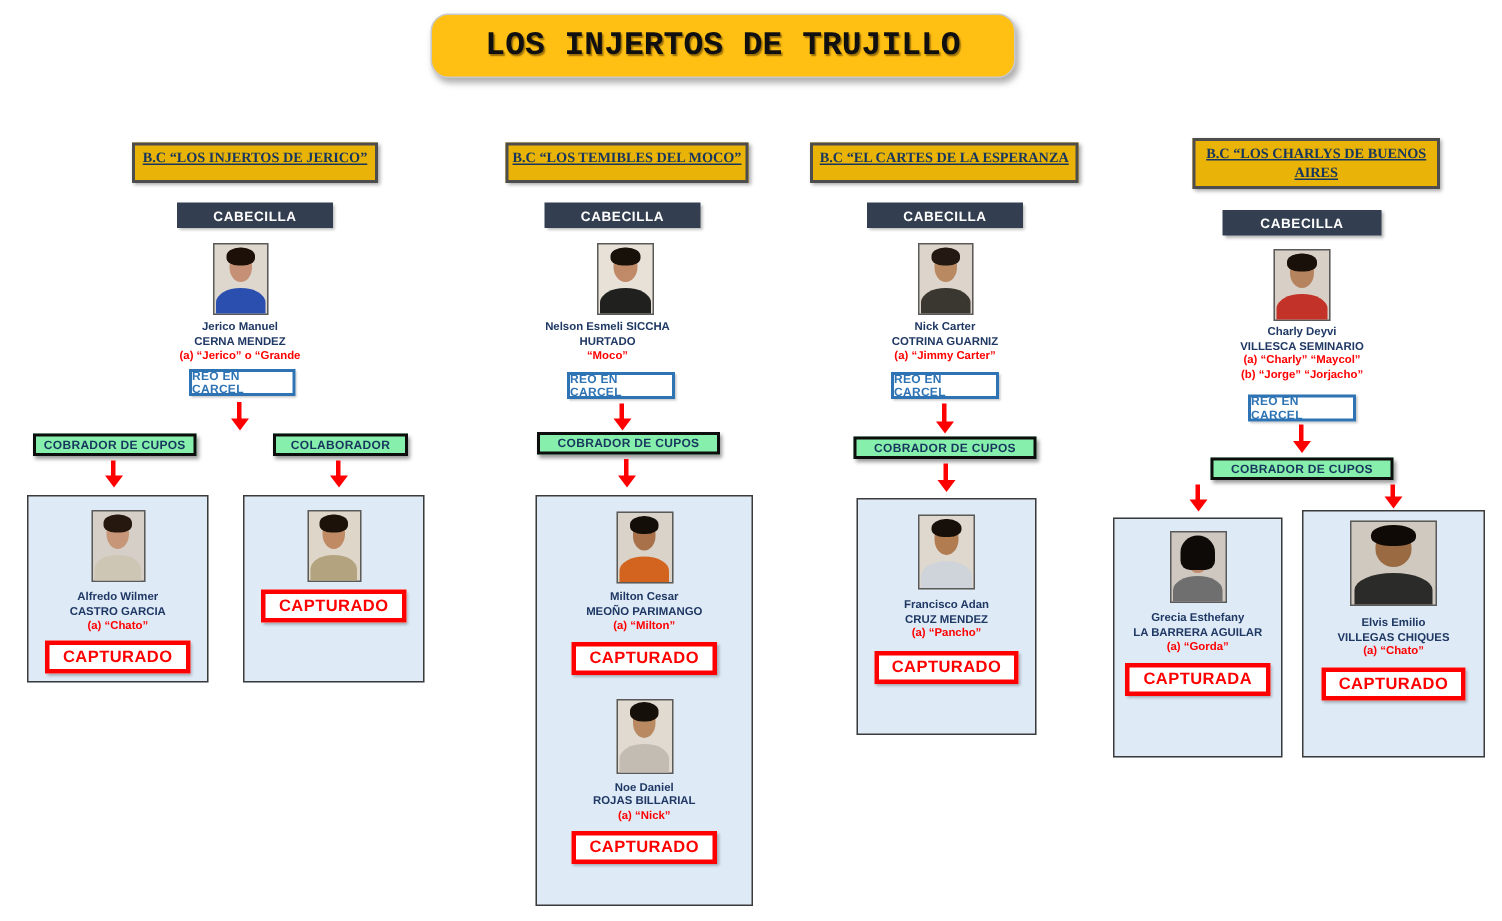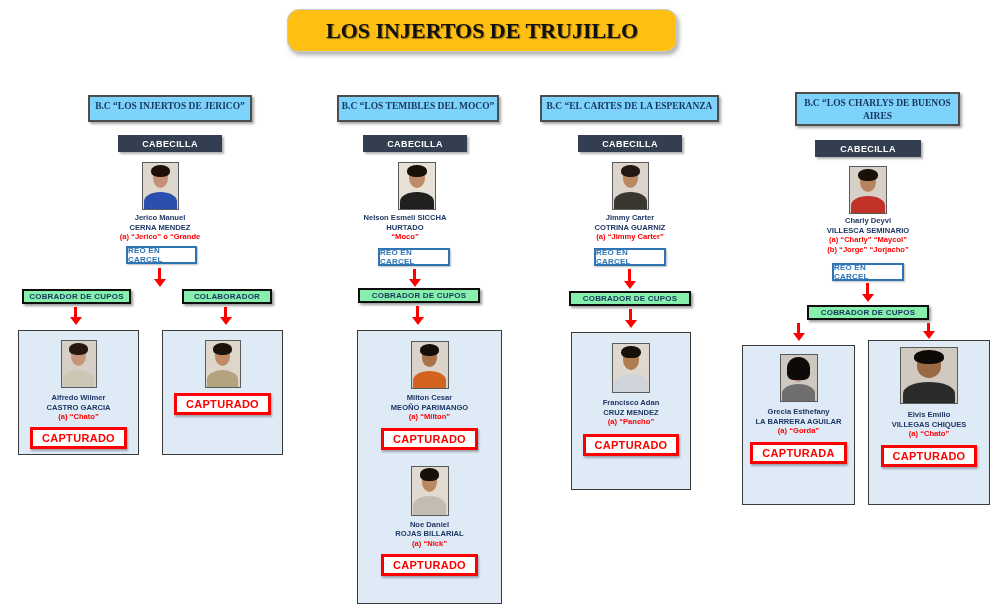--- a/index.html
+++ b/index.html
@@ -3,28 +3,28 @@
 <meta charset="utf-8">
 <style>
   html,body { margin:0; padding:0; background:#fff; }
   .stage { position:relative; width:1001px; height:614px; background:#ffffff;
            font-family:"Liberation Sans", sans-serif; overflow:hidden; }
 
   .title { position:absolute; left:287px; top:9px; width:388px; height:41px;
            background:#FFC013; border:1px solid #c9c9c9; border-radius:12px;
            box-shadow:2px 3px 4px rgba(110,110,110,.55);
            display:flex; align-items:center; justify-content:center;
-           font-family:Liberation Serif, serif; font-weight:bold; font-size:22px;
+           font-family:Liberation Mono, monospace; font-weight:bold; font-size:22px;
            color:#101010; text-shadow:1px 1px 1px rgba(95,65,0,.65); }
 
-  .hdr { position:absolute; background:#7dd3fc; border:2px solid #4d4d4d;
+  .hdr { position:absolute; background:#eab308; border:2px solid #4d4d4d;
          box-shadow:1.5px 1.5px 2.5px rgba(0,0,0,.35);
          font-family:"Liberation Serif", serif; font-weight:bold; font-size:9.5px;
          color:#17365D; text-align:center; padding-top:3px; box-sizing:border-box;
-         line-height:1.35; }
+         line-height:1.35;text-decoration:underline; }
 
   .cab { position:absolute; background:#333F50; color:#ffffff; font-size:9px;
          font-weight:bold; letter-spacing:.4px; display:flex; align-items:center;
          justify-content:center; box-shadow:1.5px 1.5px 2px rgba(0,0,0,.3); }
 
   .photo { background:var(--pbg,#ddd6cc); border:1px solid #5a5a5a; overflow:hidden;
            position:relative; box-sizing:border-box; }
   .photo.abs { position:absolute; }
   .photo .head  { position:absolute; left:28%; top:10%; width:44%; height:44%;
                   background:var(--pskin,#c09070); border-radius:46% 46% 50% 50%; }
@@ -155,21 +155,21 @@
   </div>
 
   <div class="hdr" style="left:540px;top:95px;width:179px;height:27px">B.C “EL CARTES DE LA ESPERANZA</div>
   <div class="cab" style="left:578px;top:135px;width:104px;height:17px">CABECILLA</div>
   <div class="photo abs" style="left: 612px; top: 162px; width: 37px; height: 48px; --pbg: #ddd5cb; --pskin: #b98a62; --phair: #241812; --pshirt: #3a3630;">
     <div class="head"></div>
     <div class="hair"></div>
     <div class="torso"></div>
   </div>
   <div class="names abs" style="left:563px;top:213px;width:134px">
-    <div class="n1">Jimmy Carter</div>
+    <div class="n1">Nick Carter</div>
     <div class="n2">COTRINA GUARNIZ</div>
     <div class="alias">(a) “Jimmy Carter”</div>
   </div>
   <div class="reo" style="left:594px;top:248px;width:72px;height:18px">REO EN CARCEL</div>
   <div class="arr" style="left:628px;top:269px;height:13px"></div>
   <div class="lab" style="left:569px;top:291px;width:122px">COBRADOR DE CUPOS</div>
   <div class="arr" style="left:629px;top:309px;height:12px"></div>
 
   <div class="card" style="left:571px;top:332px;width:120px;height:158px">
     <div class="photo" style="width: 38px; height: 50px; margin-top: 10px; --pbg: #ded8cf; --pskin: #b07c50; --phair: #17100a; --pshirt: #cfd4da;">

